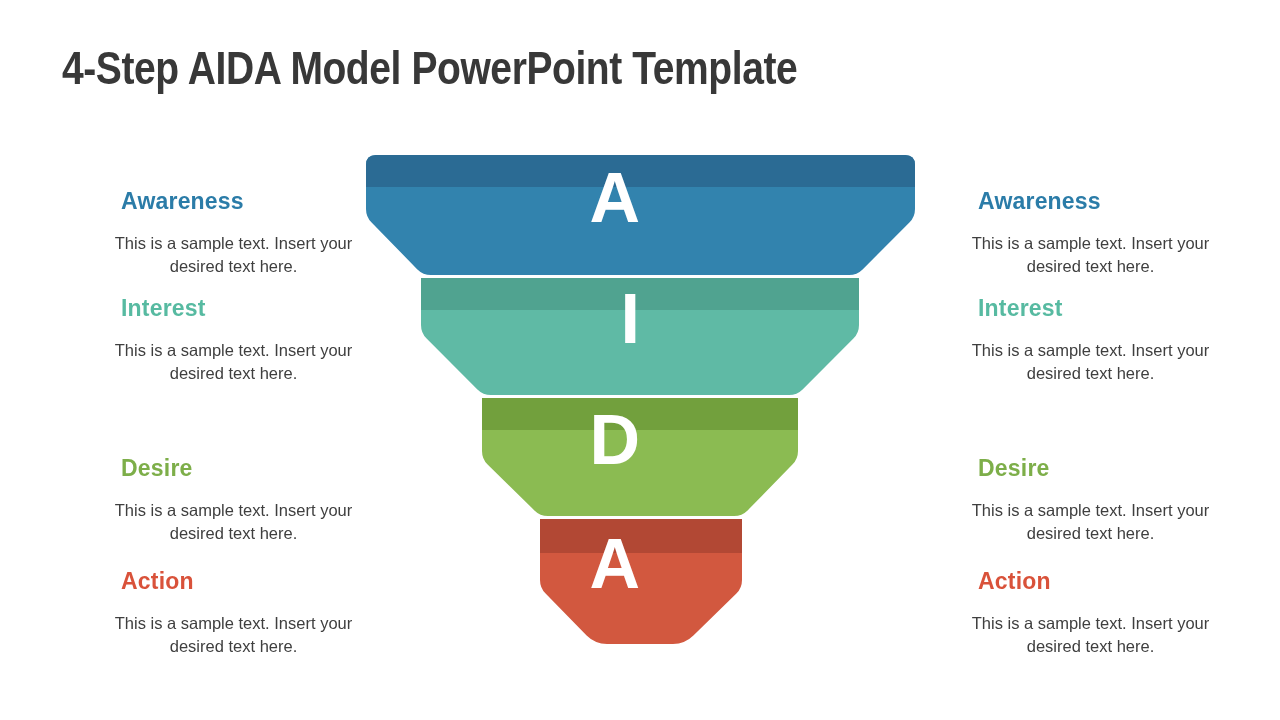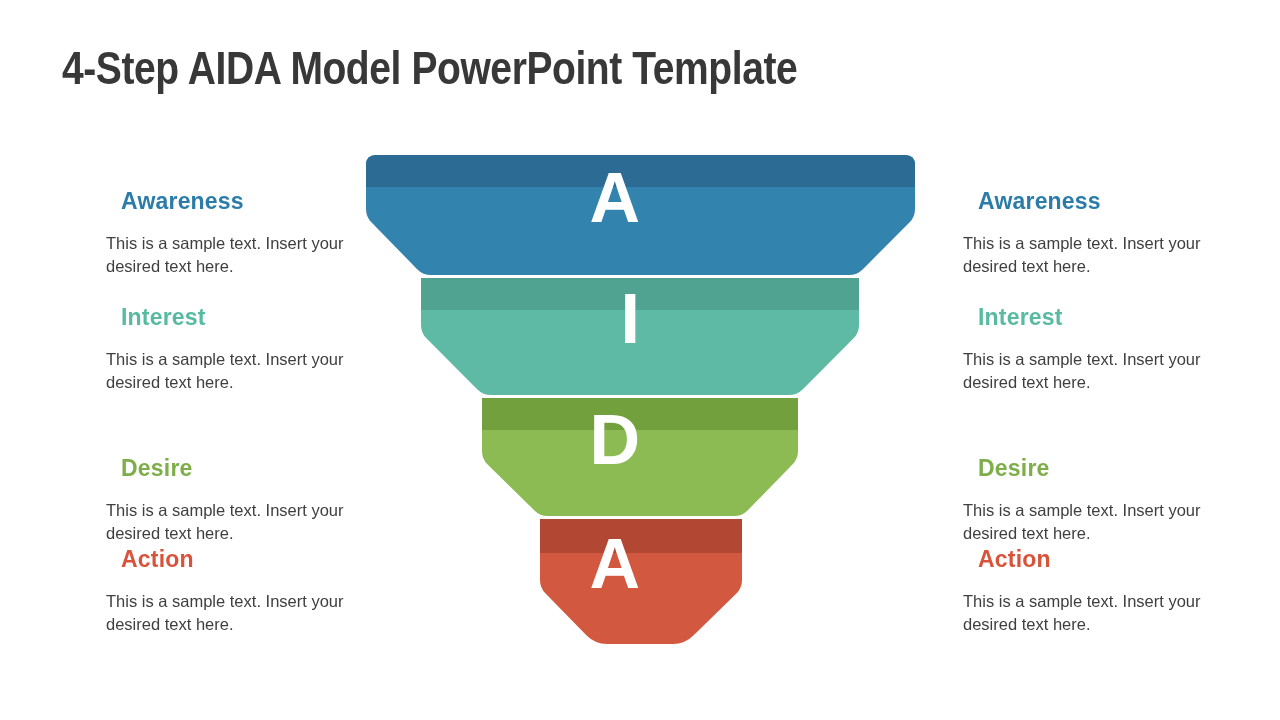--- a/index.html
+++ b/index.html
@@ -31,29 +31,29 @@
   .fl-0{top:233px;}
   .fl-1{top:354px;}
   .fl-2{top:475px;}
   .fl-3{top:599px;}
 
   .col{position:absolute;top:0;width:255px;}
   .col-left{left:106px;}
   .col-right{left:963px;}
   .step-block{position:absolute;width:255px;}
   .sb-0{top:172px;}
-  .sb-1{top:288px;}
+  .sb-1{top:279px;}
   .sb-2{top:439px;}
-  .sb-3{top:530px;}
+  .sb-3{top:552px;}
   .step-heading{
     margin:15px;font-size:23px;font-weight:700;line-height:1.25;
     letter-spacing:0.2px;
   }
   .step-desc{
-    margin:16px 0 0 0;font-size:16.5px;line-height:23px;color:#3f3f3f;
+    margin:16px 0 0 0;font-size:16.5px;line-height:23px;color:#3f3f3f;text-align:center;
   }
 </style>
 </head>
 <body>
 
 <div class="slide">
 
   <h1 class="slide-title">4-Step AIDA Model PowerPoint Template</h1>
 
   <svg id="funnel-svg" viewBox="0 0 1280 720" xmlns="http://www.w3.org/2000/svg">

